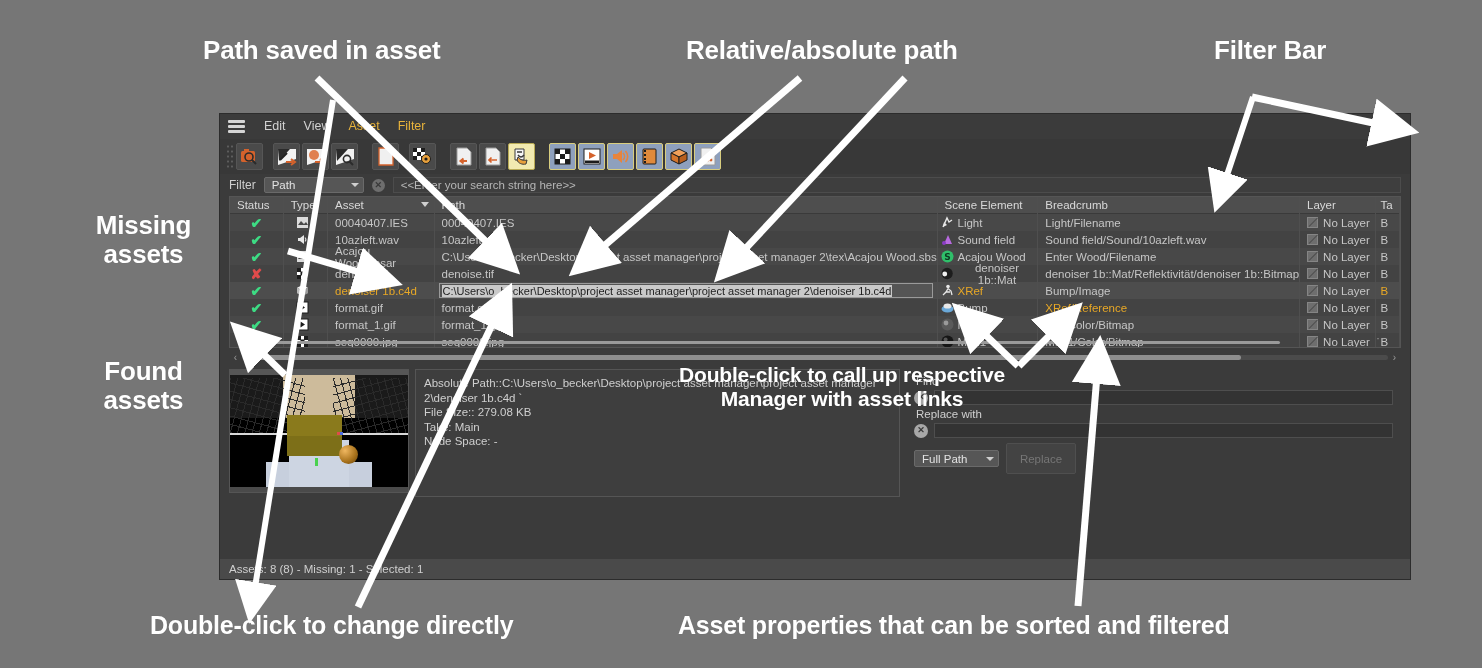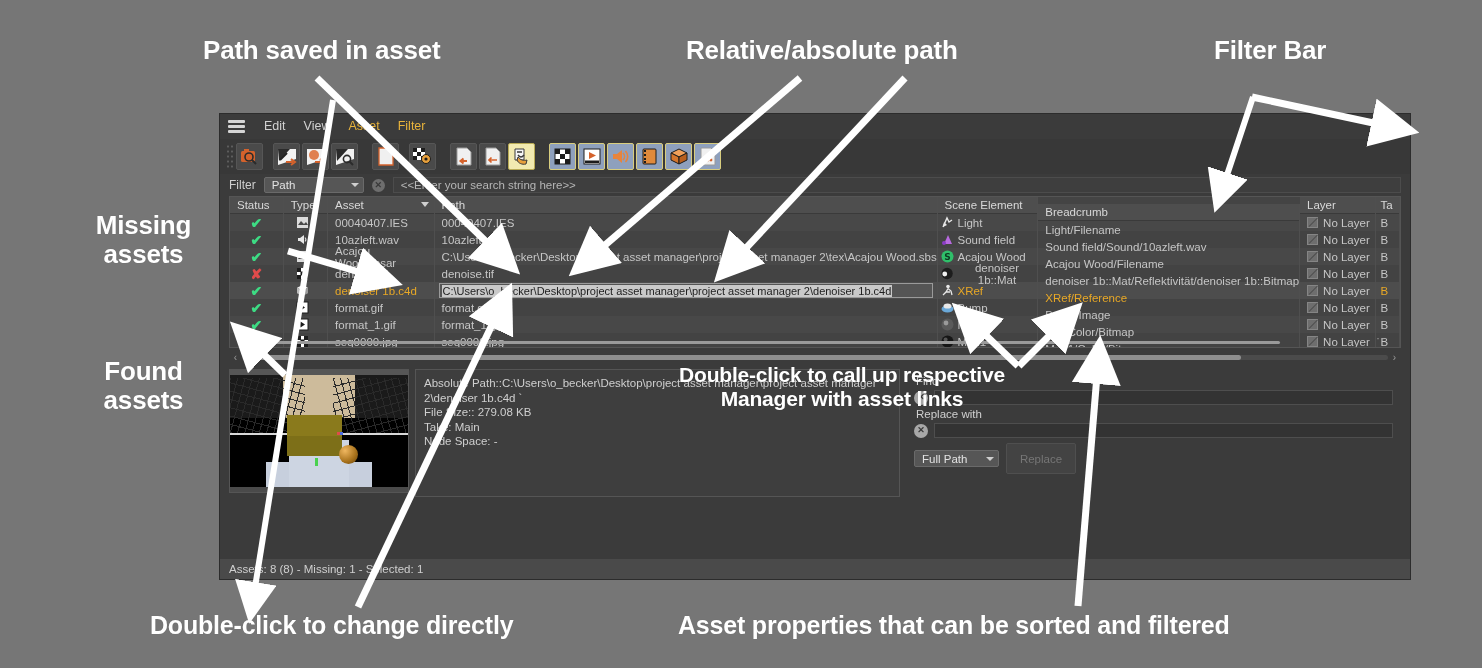--- a/index.html
+++ b/index.html
@@ -496,28 +496,28 @@
           </div>
           <div class="cell" style="padding-left:3px;gap:4px;">
             <svg width="13" height="13" viewBox="0 0 13 13">
                 <circle cx="6.5" cy="6.5" r="6" fill="#161616"></circle>
                 <circle cx="4.6" cy="4.6" r="2" fill="#555"></circle>
               </svg>
             <span>Mat.1</span>
           </div>
         </div>
 
-        <div class="colblock" style="width:262px;margin-top:7px;">
+        <div class="colblock" style="width:262px;">
           <div class="hdr">Breadcrumb</div>
           <div class="cell">Light/Filename</div>
           <div class="cell">Sound field/Sound/10azleft.wav</div>
-          <div class="cell">Acajou Wood/Filename</div>
+          <div class="cell">Enter Wood/Filename</div>
           <div class="cell" style="white-space:nowrap;overflow:hidden;">denoiser 1b::Mat/Reflektivität/denoiser 1b::Bitmap</div>
+          <div class="cell">Bump/Image</div>
           <div class="cell txt-hi">XRef/Reference</div>
-          <div class="cell">Bump/Image</div>
           <div class="cell">Mat/Color/Bitmap</div>
           <div class="cell">Mat.1/Color/Bitmap</div>
         </div>
 
         <div class="colblock" style="width:80px;">
           <div class="hdr">Layer</div>
           <div class="layercell">
               <span class="layerbox"></span>
               <span>No Layer</span>
             </div>

